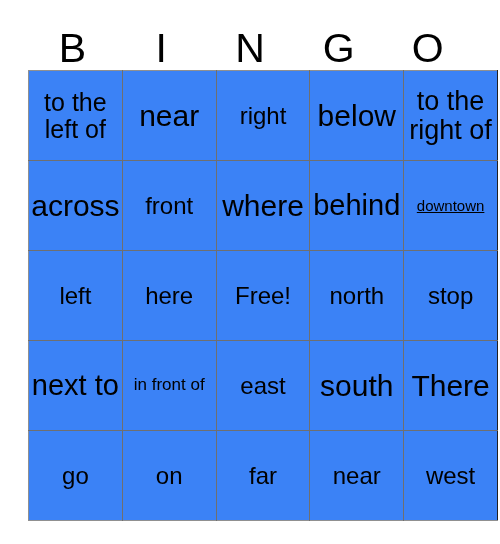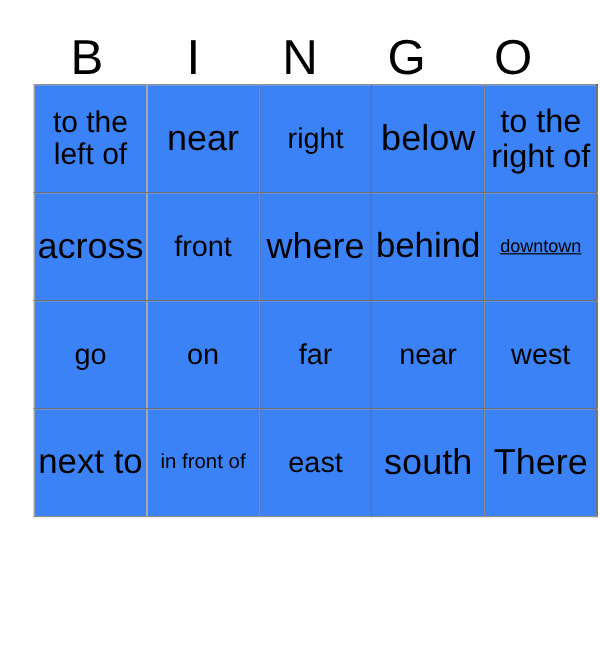--- a/index.html
+++ b/index.html
@@ -128,48 +128,65 @@
           </td>
         <td class="bingo-cell">
             <span class="cell-text fs-lg">behind</span>
           </td>
         <td class="bingo-cell">
             <span class="cell-text fs-xxs">downtown</span>
           </td>
       </tr>
       <tr>
         <td class="bingo-cell">
-            <span class="cell-text fs-xxl">go</span>
+            <span class="cell-text fs-xxl">left</span>
           </td>
         <td class="bingo-cell">
-            <span class="cell-text fs-xxl">on</span>
+            <span class="cell-text fs-xxl">here</span>
           </td>
         <td class="bingo-cell">
-            <span class="cell-text fs-xxl">far</span>
+            <span class="cell-text fs-xxl">Free!</span>
           </td>
         <td class="bingo-cell">
-            <span class="cell-text fs-xxl">near</span>
+            <span class="cell-text fs-xxl">north</span>
           </td>
         <td class="bingo-cell">
-            <span class="cell-text fs-xxl">west</span>
+            <span class="cell-text fs-xxl">stop</span>
           </td>
       </tr>
       <tr>
         <td class="bingo-cell">
             <span class="cell-text fs-lg">next to</span>
           </td>
         <td class="bingo-cell">
             <span class="cell-text fs-xs">in front of</span>
           </td>
         <td class="bingo-cell">
             <span class="cell-text fs-xxl">east</span>
           </td>
         <td class="bingo-cell">
             <span class="cell-text fs-xl">south</span>
           </td>
         <td class="bingo-cell">
             <span class="cell-text fs-xl">There</span>
           </td>
       </tr>
+      <tr>
+        <td class="bingo-cell">
+            <span class="cell-text fs-xxl">go</span>
+          </td>
+        <td class="bingo-cell">
+            <span class="cell-text fs-xxl">on</span>
+          </td>
+        <td class="bingo-cell">
+            <span class="cell-text fs-xxl">far</span>
+          </td>
+        <td class="bingo-cell">
+            <span class="cell-text fs-xxl">near</span>
+          </td>
+        <td class="bingo-cell">
+            <span class="cell-text fs-xxl">west</span>
+          </td>
+      </tr>
     </tbody>
   </table>
 
 </div>
 
 </body></html>

